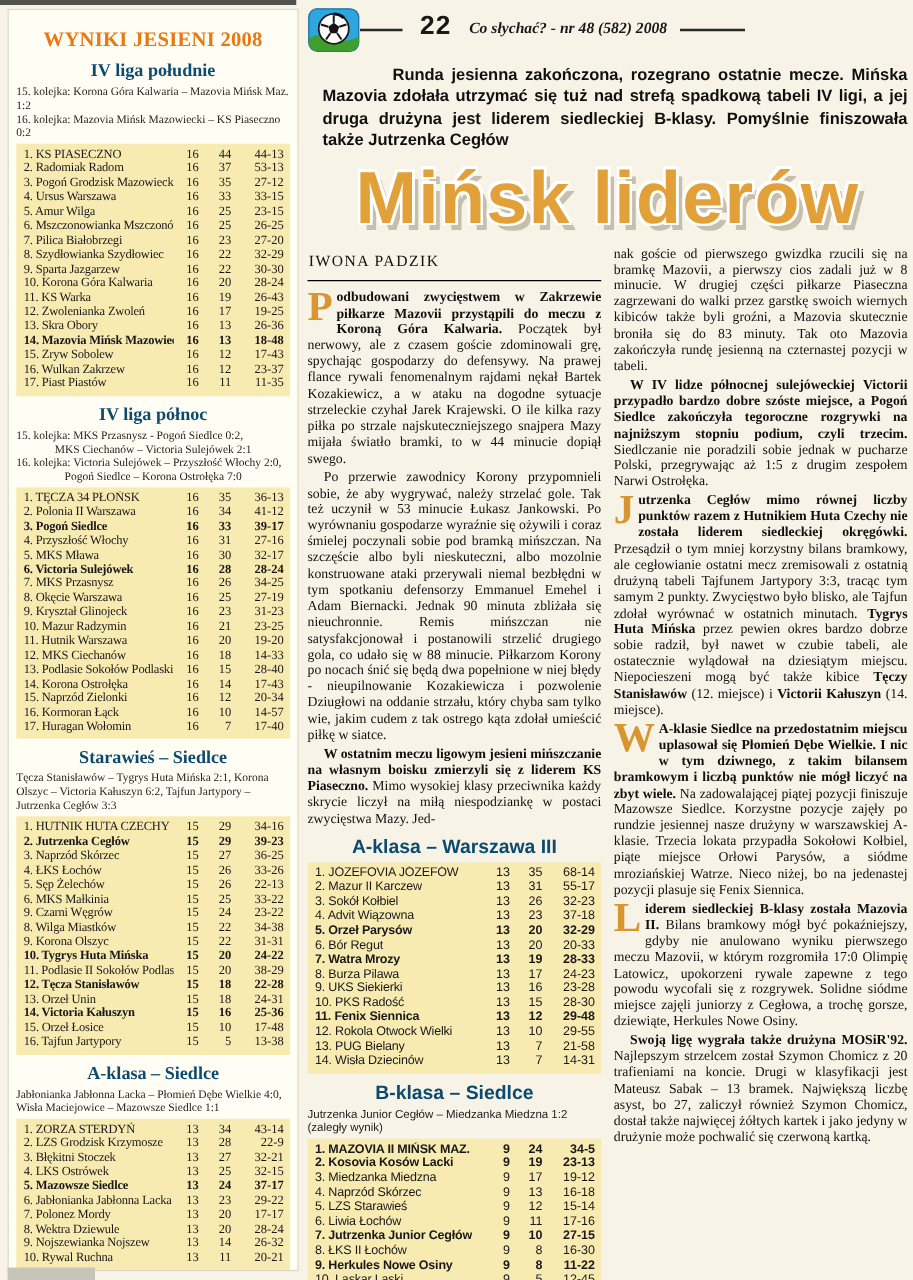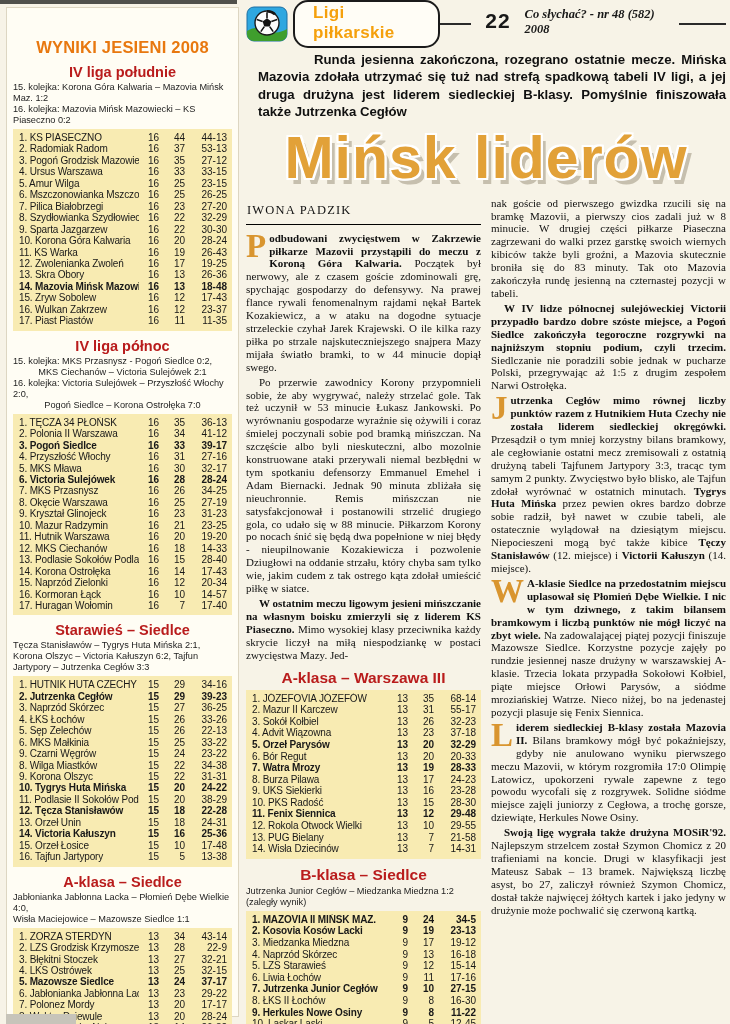--- a/index.html
+++ b/index.html
@@ -9,28 +9,29 @@
     font-family:"Liberation Sans",sans-serif;
     color:#181818;
   }
   .top-strip{position:absolute;left:0;top:0;width:237px;height:4px;background:#50504c;}
   .bottom-artifact{position:absolute;left:6px;top:1014px;width:70px;height:10px;background:#c7c4ba;}
 
   
   .sidebar{
     position:absolute;left:6px;top:7px;width:233px;height:1010px;
     background:#fffdf4;border:1px solid #ddd6c2;box-sizing:border-box;
-    padding:20px 6px 6px 6px;
+    padding:4px 6px 6px 6px;
+    font-family:Liberation Serif, serif;
   }
   .sb-title{
     margin:10px 0 0 0;text-align:center;
     font-size:16.5px;font-weight:bold;color:#e8780f;letter-spacing:.2px;
   }
   .tblock{margin-top:7px;}
-  .t-title{text-align:center;font-weight:bold;font-size:14.5px;color:#b91c1c;margin:1px 0 2px 0;}
+  .t-title{text-align:center;font-weight:bold;font-size:14.5px;color:#0c4a6e;margin:1px 0 2px 0;}
   .t-note{font-size:9.2px;line-height:11px;color:#1d1d1d;text-align:left;}
   .t-note.center{text-align:center;}
   .t-rows{background:#f8ebb2;margin-top:3px;padding:3px 5px 4px 6px;}
   .t-row{display:flex;align-items:baseline;font-size:10px;line-height:11.45px;white-space:nowrap;}
   .t-row .team{flex:1;overflow:hidden;letter-spacing:-.15px;}
   .t-row .n1{width:20px;text-align:right;}
   .t-row .n2{width:26px;text-align:right;}
   .t-row .n3{width:42px;text-align:right;}
   .t-row.bold{font-weight:bold;}
 
@@ -485,23 +486,20 @@
 <main class="main">
   <header class="masthead">
     <svg class="ballicon" width="42" height="36" viewBox="0 0 42 36">
       <rect x="1" y="1" width="40" height="34" rx="7" fill="#2ea7e0" stroke="#1c6fa3"></rect>
       <path d="M1,25 C9,20.5 16,21 21,24 C28,28 34,27 41,23 L41,28 A7,7 0 0 1 34,35 L8,35 A7,7 0 0 1 1,28 Z" fill="#3f9e2d"></path>
       <circle cx="21" cy="17" r="12" fill="#fdfdfd" stroke="#1a1a1a" stroke-width="1.4"></circle>
       <polygon points="21,12.2 25.4,15.4 23.7,20.6 18.3,20.6 16.6,15.4" fill="#141414"></polygon>
       <path d="M21,12.2 L21,6.2 M25.4,15.4 L31.2,13.6 M23.7,20.6 L27.2,25.6 M18.3,20.6 L14.8,25.6 M16.6,15.4 L10.8,13.6" stroke="#141414" stroke-width="1.6" fill="none"></path>
       <path d="M21,5.2 a12,12 0 0 1 8,3" stroke="#141414" stroke-width="2.5" fill="none"></path>
     </svg>
-    <div class="pill">
-      <span>Ligi piłkarskie</span>
-    </div>
     <span class="mline w1"></span>
     <span class="pageno">22</span>
     <span class="issue">Co słychać? - nr 48 (582) 2008</span>
     <span class="mline w2"></span>
   </header>
 
   <p class="lead">Runda jesienna zakończona, rozegrano ostatnie mecze. Mińska Mazovia zdołała utrzymać się tuż nad strefą spadkową tabeli IV ligi, a jej druga drużyna jest liderem siedleckiej B-klasy. Pomyślnie finiszowała także Jutrzenka Cegłów</p>
 
   <h1 class="headline">Mińsk liderów</h1>
 

